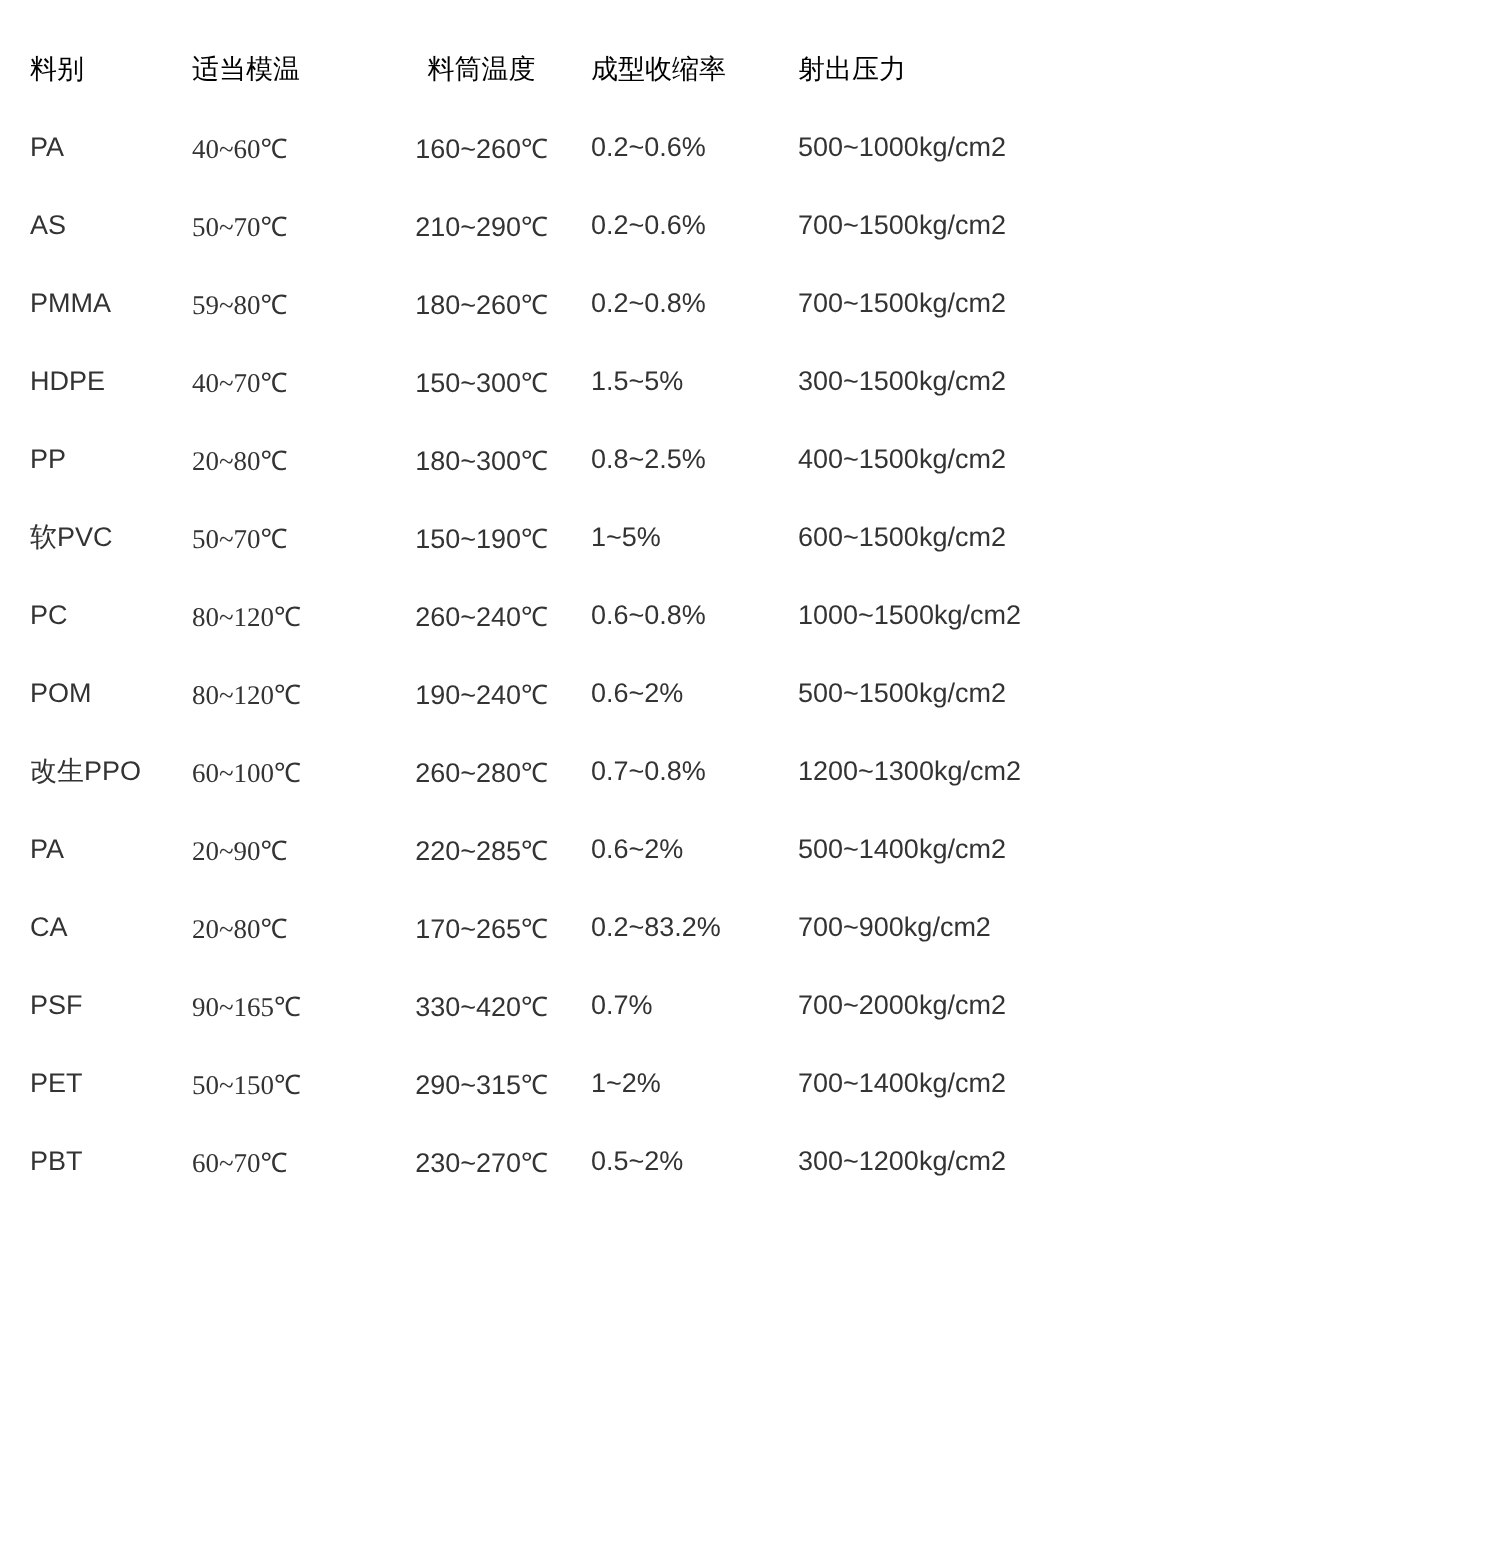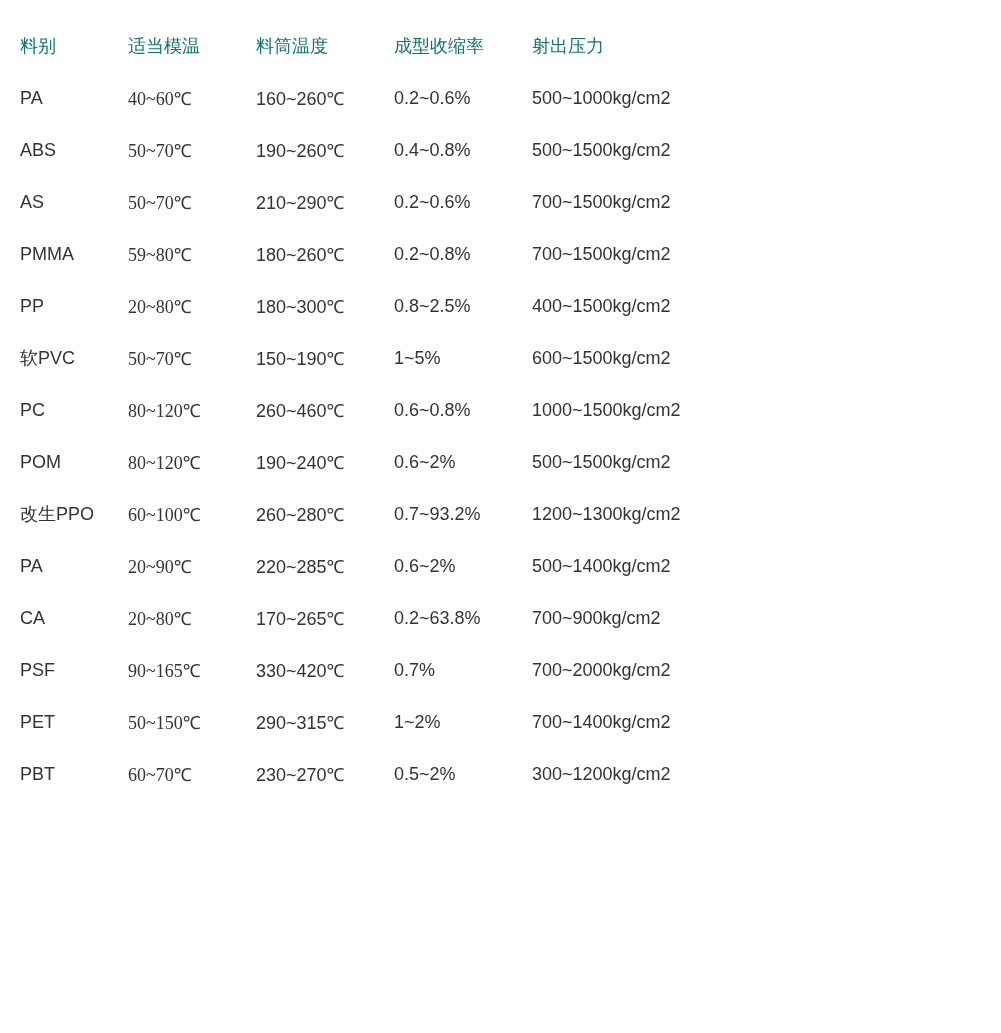--- a/index.html
+++ b/index.html
@@ -15,28 +15,28 @@
       width: auto;
     }
     th, td {
       text-align: left;
       padding: 14px 8px 14px 0;
       font-weight: normal;
       vertical-align: middle;
       white-space: nowrap;
     }
     th {
-      color: #0f766e;
+      color: #000000;
     }
     td {
       color: #333;
     }
     .col-material { width: 100px; }
     .col-mold { width: 120px; font-family: Liberation Serif, serif; }
-    .col-barrel { width: 130px; }
+    .col-barrel { width: 130px; text-align: center; }
     .col-shrink { width: 130px; margin-left: 28px; }
     .col-pressure { width: 200px; }
   </style>
 </head>
 <body>
 
 <table>
   <thead>
     <tr>
       <th class="col-material">料别</th>
@@ -48,87 +48,87 @@
   </thead>
   <tbody>
       <tr>
         <td class="col-material">PA</td>
         <td class="col-mold">40~60℃</td>
         <td class="col-barrel">160~260℃</td>
         <td class="col-shrink">0.2~0.6%</td>
         <td class="col-pressure">500~1000kg/cm2</td>
       </tr>
       <tr>
-        <td class="col-material">ABS</td>
-        <td class="col-mold">50~70℃</td>
-        <td class="col-barrel">190~260℃</td>
-        <td class="col-shrink">0.4~0.8%</td>
-        <td class="col-pressure">500~1500kg/cm2</td>
-      </tr>
-      <tr>
         <td class="col-material">AS</td>
         <td class="col-mold">50~70℃</td>
         <td class="col-barrel">210~290℃</td>
         <td class="col-shrink">0.2~0.6%</td>
         <td class="col-pressure">700~1500kg/cm2</td>
       </tr>
       <tr>
         <td class="col-material">PMMA</td>
         <td class="col-mold">59~80℃</td>
         <td class="col-barrel">180~260℃</td>
         <td class="col-shrink">0.2~0.8%</td>
         <td class="col-pressure">700~1500kg/cm2</td>
+      </tr>
+      <tr>
+        <td class="col-material">HDPE</td>
+        <td class="col-mold">40~70℃</td>
+        <td class="col-barrel">150~300℃</td>
+        <td class="col-shrink">1.5~5%</td>
+        <td class="col-pressure">300~1500kg/cm2</td>
       </tr>
       <tr>
         <td class="col-material">PP</td>
         <td class="col-mold">20~80℃</td>
         <td class="col-barrel">180~300℃</td>
         <td class="col-shrink">0.8~2.5%</td>
         <td class="col-pressure">400~1500kg/cm2</td>
       </tr>
       <tr>
         <td class="col-material">软PVC</td>
         <td class="col-mold">50~70℃</td>
         <td class="col-barrel">150~190℃</td>
         <td class="col-shrink">1~5%</td>
         <td class="col-pressure">600~1500kg/cm2</td>
       </tr>
       <tr>
         <td class="col-material">PC</td>
         <td class="col-mold">80~120℃</td>
-        <td class="col-barrel">260~460℃</td>
+        <td class="col-barrel">260~240℃</td>
         <td class="col-shrink">0.6~0.8%</td>
         <td class="col-pressure">1000~1500kg/cm2</td>
       </tr>
       <tr>
         <td class="col-material">POM</td>
         <td class="col-mold">80~120℃</td>
         <td class="col-barrel">190~240℃</td>
         <td class="col-shrink">0.6~2%</td>
         <td class="col-pressure">500~1500kg/cm2</td>
       </tr>
       <tr>
         <td class="col-material">改生PPO</td>
         <td class="col-mold">60~100℃</td>
         <td class="col-barrel">260~280℃</td>
-        <td class="col-shrink">0.7~93.2%</td>
+        <td class="col-shrink">0.7~0.8%</td>
         <td class="col-pressure">1200~1300kg/cm2</td>
       </tr>
       <tr>
         <td class="col-material">PA</td>
         <td class="col-mold">20~90℃</td>
         <td class="col-barrel">220~285℃</td>
         <td class="col-shrink">0.6~2%</td>
         <td class="col-pressure">500~1400kg/cm2</td>
       </tr>
       <tr>
         <td class="col-material">CA</td>
         <td class="col-mold">20~80℃</td>
         <td class="col-barrel">170~265℃</td>
-        <td class="col-shrink">0.2~63.8%</td>
+        <td class="col-shrink">0.2~83.2%</td>
         <td class="col-pressure">700~900kg/cm2</td>
       </tr>
       <tr>
         <td class="col-material">PSF</td>
         <td class="col-mold">90~165℃</td>
         <td class="col-barrel">330~420℃</td>
         <td class="col-shrink">0.7%</td>
         <td class="col-pressure">700~2000kg/cm2</td>
       </tr>
       <tr>

